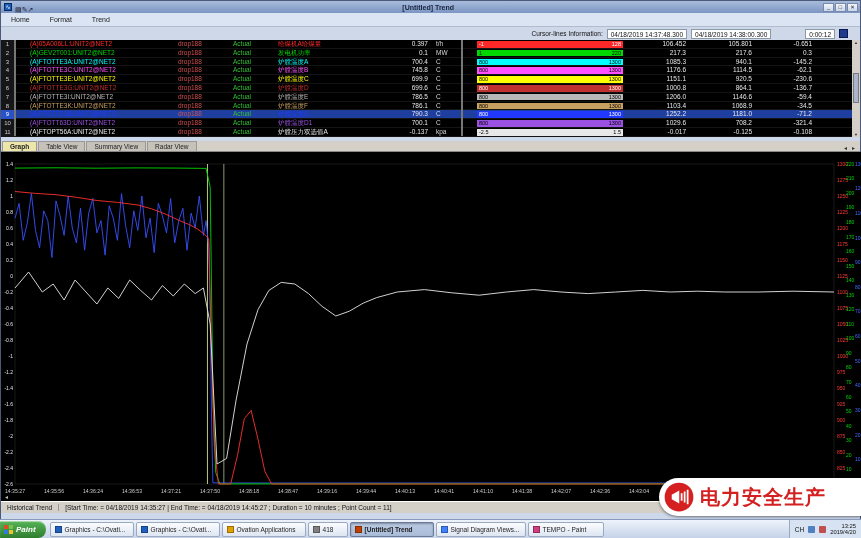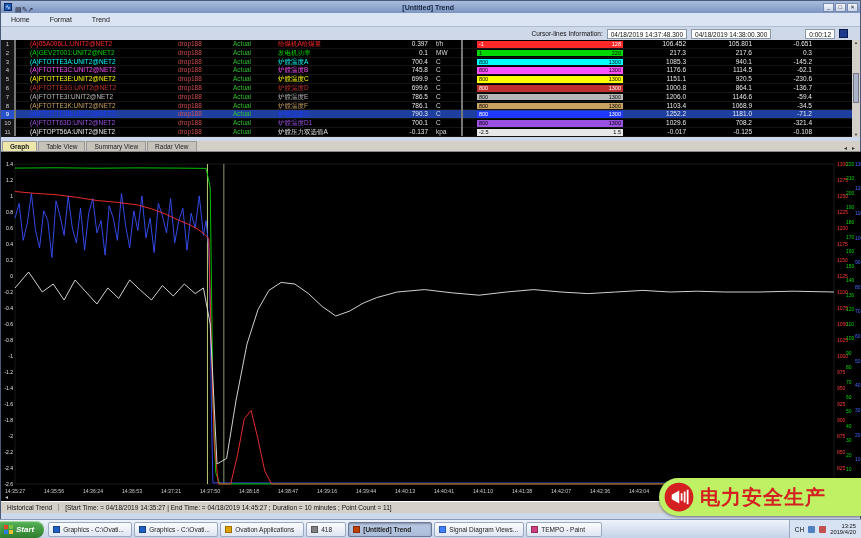--- a/index.html
+++ b/index.html
@@ -80,21 +80,21 @@
   .statusbar { position:absolute; left:0; top:500px; width:100%; height:12px;
     background:#d4d0c8; border-top:1px solid #fff; display:flex; align-items:center;
     font-size:6.5px; color:#111; overflow:hidden; white-space:nowrap; }
   .sb-mode { padding:0 6px; border-right:1px solid #999; }
   .sb-details { padding:0 6px; }
 
   .framestrip { position:absolute; left:0; top:512px; width:100%; height:7px; background:#cdd8ea; }
 
   
   .watermark { position:absolute; right:0; top:478px; width:202px; height:38px;
-    background:#bef264; border-radius:19px 0 0 19px; box-shadow:0 1px 3px rgba(0,0,0,.5);
+    background:#ffffff; border-radius:19px 0 0 19px; box-shadow:0 1px 3px rgba(0,0,0,.5);
     display:flex; align-items:center; gap:6px; padding-left:5px; z-index:40; }
   .wm-text { color:#d42020; font-size:20px; font-weight:bold; letter-spacing:1px;
     white-space:nowrap; }
 
   
   .taskbar { position:absolute; left:0; top:519px; width:861px; height:19px;
     background:linear-gradient(#eef3fb,#c5d2e8); border-top:1px solid #8899bb;
     display:flex; align-items:center; z-index:50; }
   .startbtn { height:17px; margin:1px 4px 1px 0; padding:0 10px 0 4px;
     background:linear-gradient(#57b457,#2e7d2e); border-radius:0 8px 8px 0;
@@ -516,21 +516,21 @@
   </div>
 
   <div class="taskbar">
     <div class="startbtn">
       <span class="startlogo">
         <i style="background:#e04a2a"></i>
           <i style="background:#7ac144"></i>
         <i style="background:#2a7ae0"></i>
           <i style="background:#f0c030"></i>
       </span>
-      <span>Start</span>
+      <span>Paint</span>
     </div>
     <div class="taskbtns" id="taskbtns">
         <div class="taskbtn" style="width: 84px;">
           <span class="tb-ico" style="background: rgb(32, 96, 192);"></span>
           <span>Graphics - C:\Ovati...</span>
         </div>
         <div class="taskbtn" style="width: 84px;">
           <span class="tb-ico" style="background: rgb(32, 96, 192);"></span>
           <span>Graphics - C:\Ovati...</span>
         </div>

